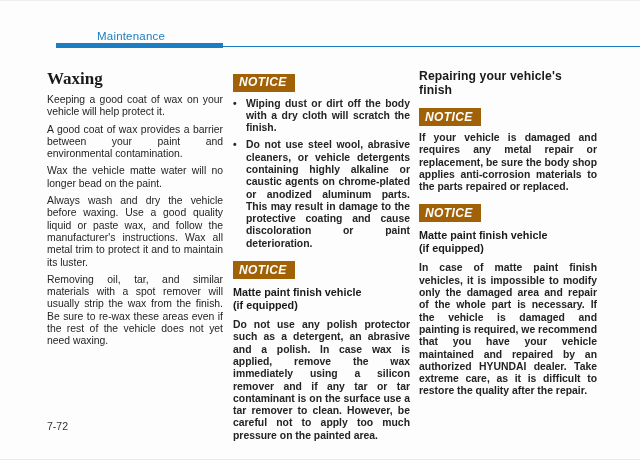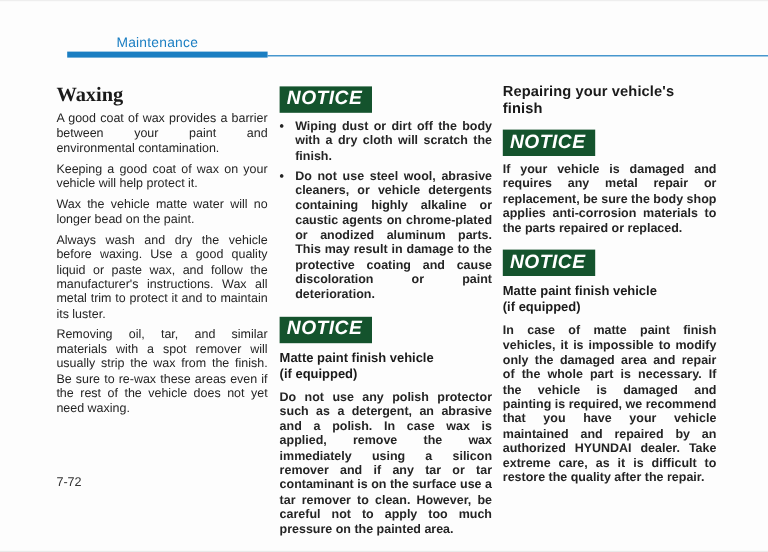--- a/index.html
+++ b/index.html
@@ -48,57 +48,57 @@
     font-size:12.2px;font-weight:bold;color:#1a1a1a;
     margin:0 0 5px 0;letter-spacing:.1px;
   }
   .subhead{
     font-size:10.8px;line-height:13px;font-weight:bold;color:#1a1a1a;
     margin:1px 0 7px 0;
   }
 
   .notice-badge{
     display:inline-block;
-    background:#14532d;color:#ffffff;
-    font-size:16px;font-weight:bold;font-style:italic;
+    background:#a16207;color:#ffffff;
+    font-size:12px;font-weight:bold;font-style:italic;
     letter-spacing:.4px;
     padding:1.5px 8px 2.5px 6px;
     margin:0 0 6px 0;
   }
   .notice-badge.mt{margin-top:6px;}
 
   .bullet{display:flex;margin:0 0 5px 0;}
   .bullet-marker{
     width:13px;flex:0 0 13px;
     font-size:10.4px;line-height:12.3px;font-weight:bold;color:#242424;
   }
   .bullet-text{
     flex:1;font-size:10.4px;line-height:12.3px;font-weight:bold;
     text-align:justify;color:#242424;
   }
 
   
   .page-number{
-    position:absolute;left:47px;top:396px;
+    position:absolute;left:47px;top:420px;
     font-size:10.5px;color:#333;
   }
 </style>
 </head>
 <body>
 
 <div class="page-frame"></div>
 
 <div class="section-label">Maintenance</div>
 <div class="header-bar-thick"></div>
 <div class="header-rule-thin"></div>
 
 <div class="col col-1">
   <h2 class="serif-head">Waxing</h2>
+  <p class="body">Keeping a good coat of wax on your vehicle will help protect it.</p>
   <p class="body">A good coat of wax provides a barrier between your paint and environmental contamination.</p>
-  <p class="body">Keeping a good coat of wax on your vehicle will help protect it.</p>
   <p class="body">Wax the vehicle matte water will no longer bead on the paint.</p>
   <p class="body">Always wash and dry the vehicle before waxing. Use a good quality liquid or paste wax, and follow the manufacturer's instructions. Wax all metal trim to protect it and to maintain its luster.</p>
   <p class="body">Removing oil, tar, and similar materials with a spot remover will usually strip the wax from the finish. Be sure to re-wax these areas even if the rest of the vehicle does not yet need waxing.</p>
 </div>
 
 <div class="col col-2">
   <div class="notice-badge">NOTICE</div>
 
   <div class="bullet">
     <span class="bullet-marker">•</span>

